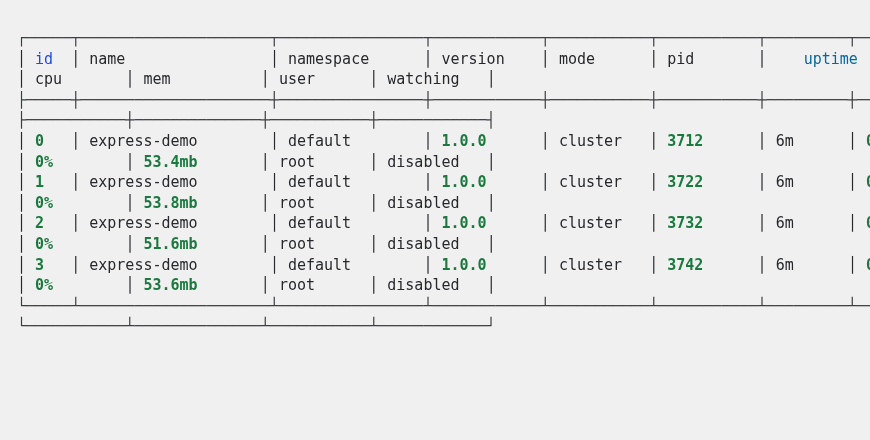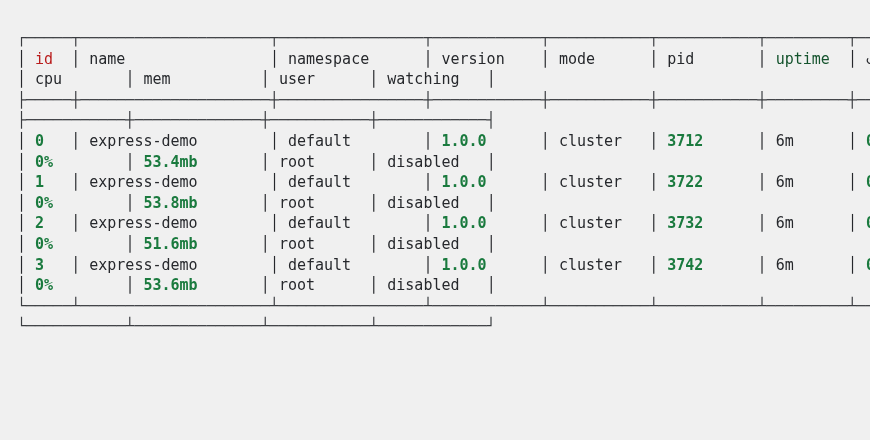--- a/index.html
+++ b/index.html
@@ -47,22 +47,22 @@
 
   
   .rule {
     display: block;
     height: 20.6px;
     white-space: pre;
     color: #3a3c40;
     font-size: 15px;
   }
 
-  .r-id       { color: #b91c1c; }
-  .r-uptime   { color: #14532d; }
+  .r-id       { color: #1d4ed8; }
+  .r-uptime   { color: #0369a1; margin-left: 28px; }
   .g          { color: #1a7a3e; font-weight: bold; }
   .restart-ic { color: #26282c; }
 </style>
 </head>
 <body>
 
 <div id="terminal">
   <div id="table"><span class="rule">┌─────┬─────────────────────┬────────────────┬────────────┬───────────┬───────────┬─────────┬──────┬──────────┐</span><span class="line"><span>│</span> <span class="r-id">id</span>  <span>│</span> <span>name</span>                <span>│</span> <span>namespace</span>      <span>│</span> <span>version</span>    <span>│</span> <span>mode</span>      <span>│</span> <span>pid</span>       <span>│</span> <span class="r-uptime">uptime</span>  <span>│</span> <span class="restart-ic">↺</span>        </span><span class="line"><span>│</span> <span>cpu</span>       <span>│</span> <span>mem</span>          <span>│</span> <span>user</span>      <span>│</span> <span>watching</span>   <span>│</span></span><span class="rule">├─────┼─────────────────────┼────────────────┼────────────┼───────────┼───────────┼─────────┼──────┼──────────┤</span><span class="rule">├───────────┼──────────────┼───────────┼────────────┤</span><span class="line"><span>│</span> <span class="g">0</span>   <span>│</span> <span>express-demo</span>        <span>│</span> <span>default</span>        <span>│</span> <span class="g">1.0.0</span>      <span>│</span> <span>cluster</span>   <span>│</span> <span class="g">3712</span>      <span>│</span> <span>6m</span>      <span>│</span> <span class="g">0</span>        </span><span class="line"><span>│</span> <span class="g">0%</span>        <span>│</span> <span class="g">53.4mb</span>       <span>│</span> <span>root</span>      <span>│</span> <span>disabled</span>   <span>│</span></span><span class="line"><span>│</span> <span class="g">1</span>   <span>│</span> <span>express-demo</span>        <span>│</span> <span>default</span>        <span>│</span> <span class="g">1.0.0</span>      <span>│</span> <span>cluster</span>   <span>│</span> <span class="g">3722</span>      <span>│</span> <span>6m</span>      <span>│</span> <span class="g">0</span>        </span><span class="line"><span>│</span> <span class="g">0%</span>        <span>│</span> <span class="g">53.8mb</span>       <span>│</span> <span>root</span>      <span>│</span> <span>disabled</span>   <span>│</span></span><span class="line"><span>│</span> <span class="g">2</span>   <span>│</span> <span>express-demo</span>        <span>│</span> <span>default</span>        <span>│</span> <span class="g">1.0.0</span>      <span>│</span> <span>cluster</span>   <span>│</span> <span class="g">3732</span>      <span>│</span> <span>6m</span>      <span>│</span> <span class="g">0</span>        </span><span class="line"><span>│</span> <span class="g">0%</span>        <span>│</span> <span class="g">51.6mb</span>       <span>│</span> <span>root</span>      <span>│</span> <span>disabled</span>   <span>│</span></span><span class="line"><span>│</span> <span class="g">3</span>   <span>│</span> <span>express-demo</span>        <span>│</span> <span>default</span>        <span>│</span> <span class="g">1.0.0</span>      <span>│</span> <span>cluster</span>   <span>│</span> <span class="g">3742</span>      <span>│</span> <span>6m</span>      <span>│</span> <span class="g">0</span>        </span><span class="line"><span>│</span> <span class="g">0%</span>        <span>│</span> <span class="g">53.6mb</span>       <span>│</span> <span>root</span>      <span>│</span> <span>disabled</span>   <span>│</span></span><span class="rule">└─────┴─────────────────────┴────────────────┴────────────┴───────────┴───────────┴─────────┴──────┴──────────┘</span><span class="rule">└───────────┴──────────────┴───────────┴────────────┘</span></div>
 </div>
 

